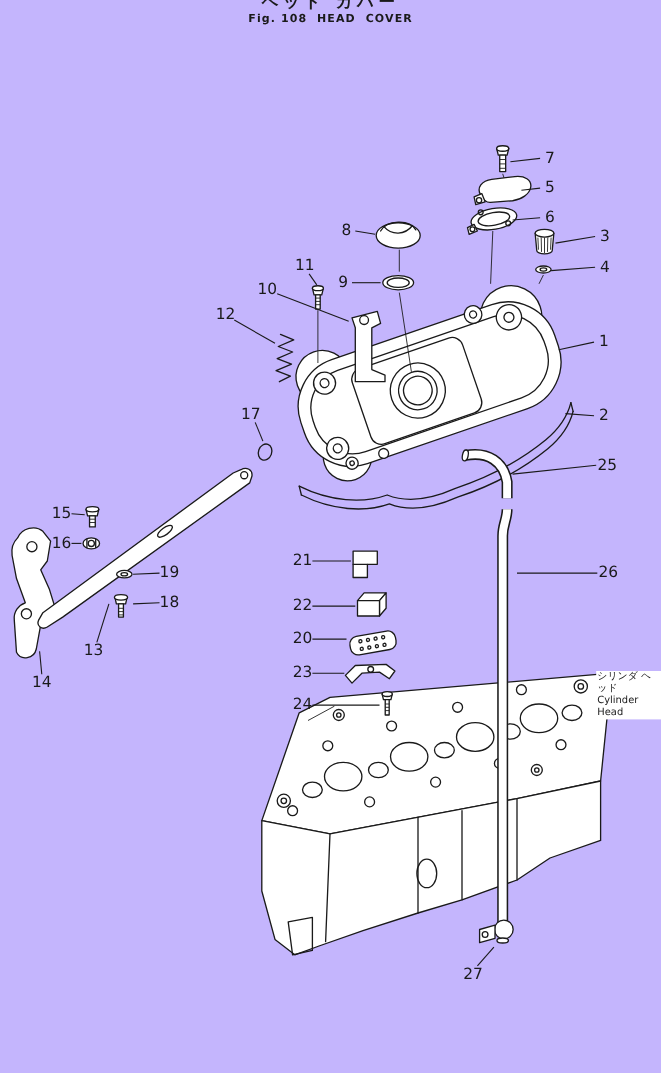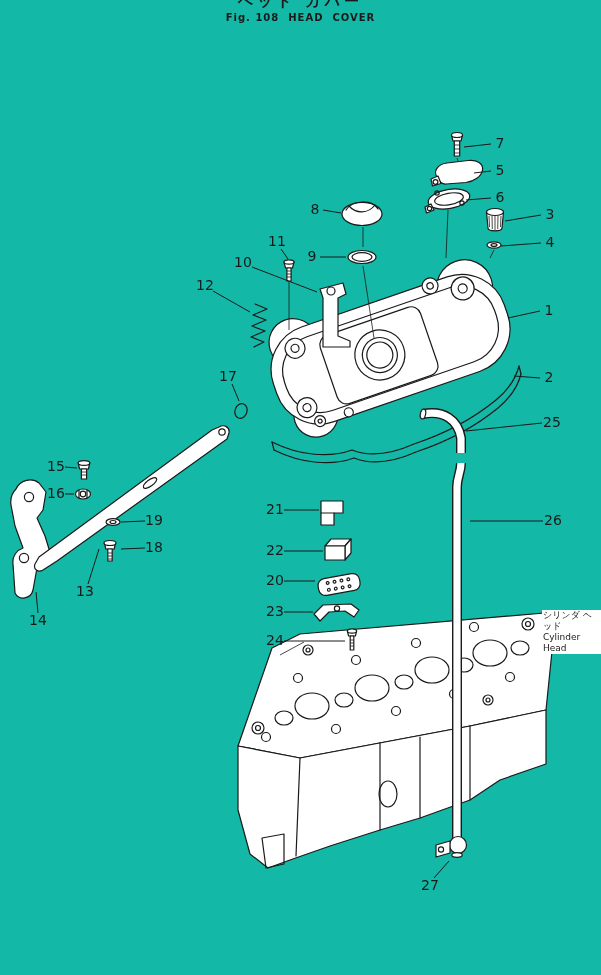--- a/index.html
+++ b/index.html
@@ -1,16 +1,16 @@
 <!DOCTYPE html>
 <html><head>
 <meta charset="utf-8">
 <style>
   html,body{margin:0;padding:0;background:#fff;}
-  .page{position:relative;width:601px;height:975px;background:#14b8a6;overflow:hidden;
+  .page{position:relative;width:601px;height:975px;background:#c4b5fd;overflow:hidden;
         font-family:"DejaVu Sans","Liberation Sans",sans-serif;color:#1a1a1a;}
   .title{position:absolute;left:0;right:0;text-align:center;white-space:pre;}
   .title-jp{top:-8px;font-size:15px;font-weight:600;letter-spacing:4px;}
   .title-fig{top:12px;font-size:10px;font-weight:600;letter-spacing:1px;}
   .note{position:absolute;left:542px;top:610px;font-size:9px;line-height:11px;
         background:#fff;padding:0 1px;}
   svg{position:absolute;left:0;top:0;}
   .ln{fill:none;stroke:#1a1a1a;stroke-width:1.2;stroke-linecap:round;stroke-linejoin:round;}
   .fw{fill:#ffffff;stroke:#1a1a1a;stroke-width:1.2;stroke-linecap:round;stroke-linejoin:round;}
   .thin{fill:none;stroke:#1a1a1a;stroke-width:0.8;}

